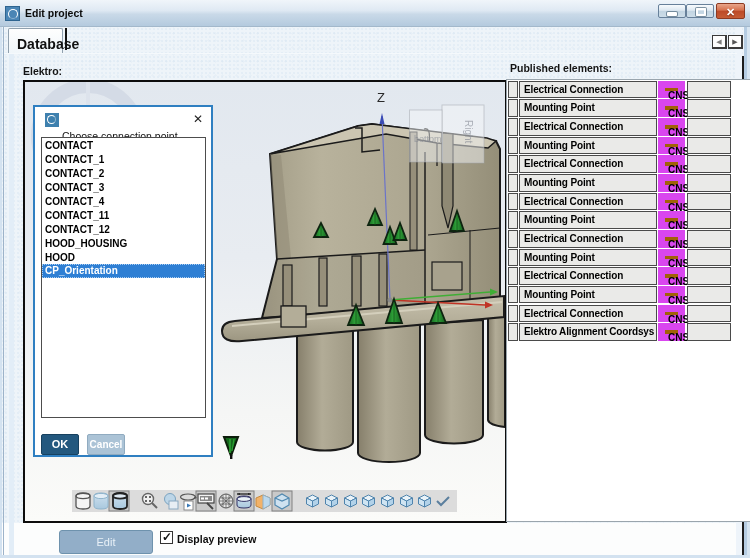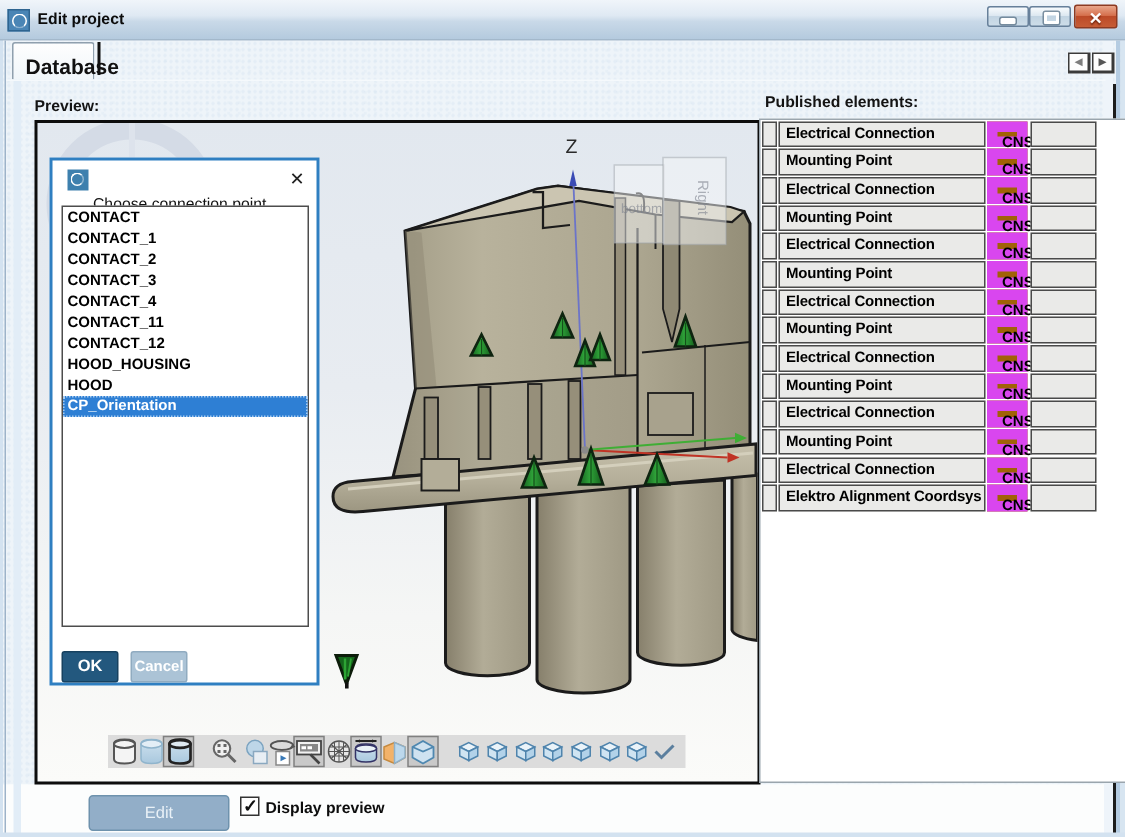--- a/index.html
+++ b/index.html
@@ -102,21 +102,21 @@
     <div class="wbtn" id="bclose"></div>
   </div>
   <div id="tab">
       <span>Database</span>
     </div>
   <div id="caret"></div>
   <div id="tabline"></div>
   <div class="arrbtn" id="arrL">◀</div>
   <div class="arrbtn" id="arrR">▶</div>
 
-  <div id="prevlabel">Preview:</div>
+  <div id="prevlabel">Elektro:</div>
   <div id="publabel">Published elements:</div>
 
   <div id="panel">
     <svg id="scene" width="480" height="439" viewBox="0 0 480 439" style="position:absolute;left:0;top:0;">
       <defs>
         <linearGradient id="gbody" x1="0" y1="0" x2="1" y2="0">
           <stop offset="0" stop-color="#a29c86"></stop>
             <stop offset="0.25" stop-color="#b8b29c"></stop>
           <stop offset="0.7" stop-color="#aba58f"></stop>
             <stop offset="1" stop-color="#948e78"></stop>

